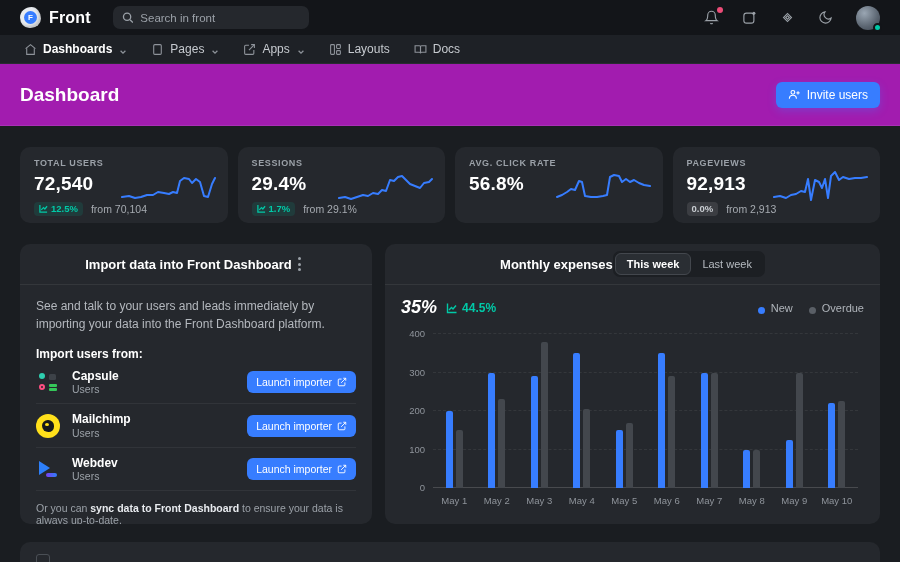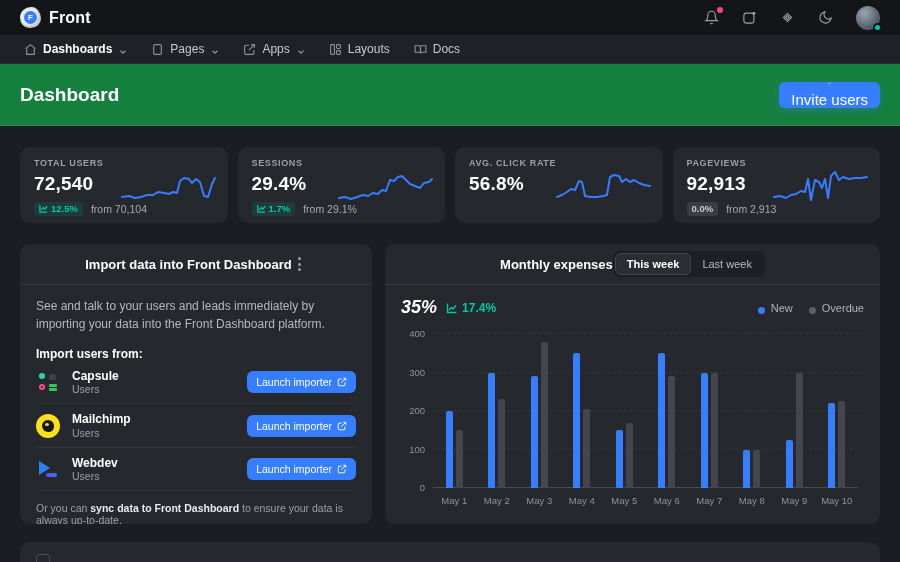--- a/index.html
+++ b/index.html
@@ -36,26 +36,26 @@
 
   
   .navbar2 { height:29px; background:#1e2126; border-bottom:1px solid rgba(255,255,255,.05);
     display:flex; align-items:center; padding:0 24px; gap:24px; }
   .nav-item { display:flex; align-items:flex-end; gap:6px; color:#c6cacf; font-size:12px; cursor:pointer; }
   .nav-item svg { color:#8e939a; }
   .nav-item.active { color:#fff; font-weight:700; }
   .chev { color:#8e939a; margin-left:1px; }
 
   
-  .page-header { height:62px; background:#15803d; border-bottom:1px solid rgba(255,255,255,.09);
+  .page-header { height:62px; background:#a21caf; border-bottom:1px solid rgba(255,255,255,.09);
     display:flex; align-items:center; justify-content:space-between; padding:0 20px;gap:25px; }
   .page-title { font-size:19px; font-weight:700; }
-  .invite-btn { background:#377dff; border:none; color:#fff; font-size:15px; font-weight:500;
+  .invite-btn { background:#377dff; border:none; color:#fff; font-size:12px; font-weight:500;
     border-radius:6px; height:26px; padding:0 12px; display:flex; align-items:center; gap:6px; cursor:pointer;
-    font-family:"Liberation Sans",sans-serif; box-shadow:0 3px 8px rgba(55,125,255,.3);flex-direction:column; }
+    font-family:"Liberation Sans",sans-serif; box-shadow:0 3px 8px rgba(55,125,255,.3); }
 
   .content { padding:0 20px; }
 
   
   .stats-row { display:grid; grid-template-columns:repeat(4,1fr); gap:10px; margin-top:21px; }
   .stat-card { background:#25282d; border-radius:10px; height:76px; padding:11px 14px; position:relative; }
   .stat-label { font-size:9px; font-weight:600; letter-spacing:.07em; color:#9ba1a8; }
   .stat-value { font-size:19px; font-weight:700; margin-top:5px; letter-spacing:.01em; }
   .stat-meta { display:flex; align-items:center; gap:8px; margin-top:7px; }
   .badge { display:inline-flex; align-items:center; gap:3px; font-size:9.5px; font-weight:700;
@@ -135,20 +135,27 @@
 </head>
 <body>
 
 <header class="topbar">
   <div class="logo">
     <div class="logo-mark">
       <div class="f-circle">F</div>
     </div>
     <span class="brand">Front</span>
   </div>
+  <div class="search-box">
+    <svg width="13" height="13" viewBox="0 0 16 16" fill="none" stroke="currentColor" stroke-width="1.8">
+        <circle cx="7" cy="7" r="5"></circle>
+        <line x1="11" y1="11" x2="15" y2="15"></line>
+      </svg>
+    <input type="text" placeholder="Search in front" style="">
+  </div>
   <div class="topbar-right">
     <span class="icon-btn">
       <svg width="15" height="15" viewBox="0 0 24 24" fill="none" stroke="currentColor" stroke-width="1.8">
           <path d="M18 8a6 6 0 0 0-12 0c0 7-3 9-3 9h18s-3-2-3-9"></path>
           <path d="M13.7 21a2 2 0 0 1-3.4 0"></path>
         </svg>
       <i class="noti-dot"></i>
     </span>
     <span class="icon-btn">
       <svg width="15" height="15" viewBox="0 0 24 24" fill="none" stroke="currentColor" stroke-width="1.8">
@@ -392,21 +399,21 @@
           <button class="seg-btn">Last week</button>
         </div>
       </div>
       <div class="exp-stats">
         <span class="exp-value">35%</span>
         <span class="exp-change">
           <svg width="12" height="12" viewBox="0 0 12 12" fill="none" stroke="currentColor" stroke-width="1.4">
               <path d="M1.5 1.5v9h9"></path>
               <polyline points="3,8 5.5,5.5 7,7 10,3.5"></polyline>
             </svg>
-          <span>17.4%</span>
+          <span>44.5%</span>
         </span>
         <div class="legend">
           <span class="legend-item">
             <i class="legend-dot" style="background: rgb(55, 125, 255);"></i>
             <span>New</span>
           </span>
           <span class="legend-item">
             <i class="legend-dot" style="background: rgb(90, 95, 102);"></i>
             <span>Overdue</span>
           </span>

